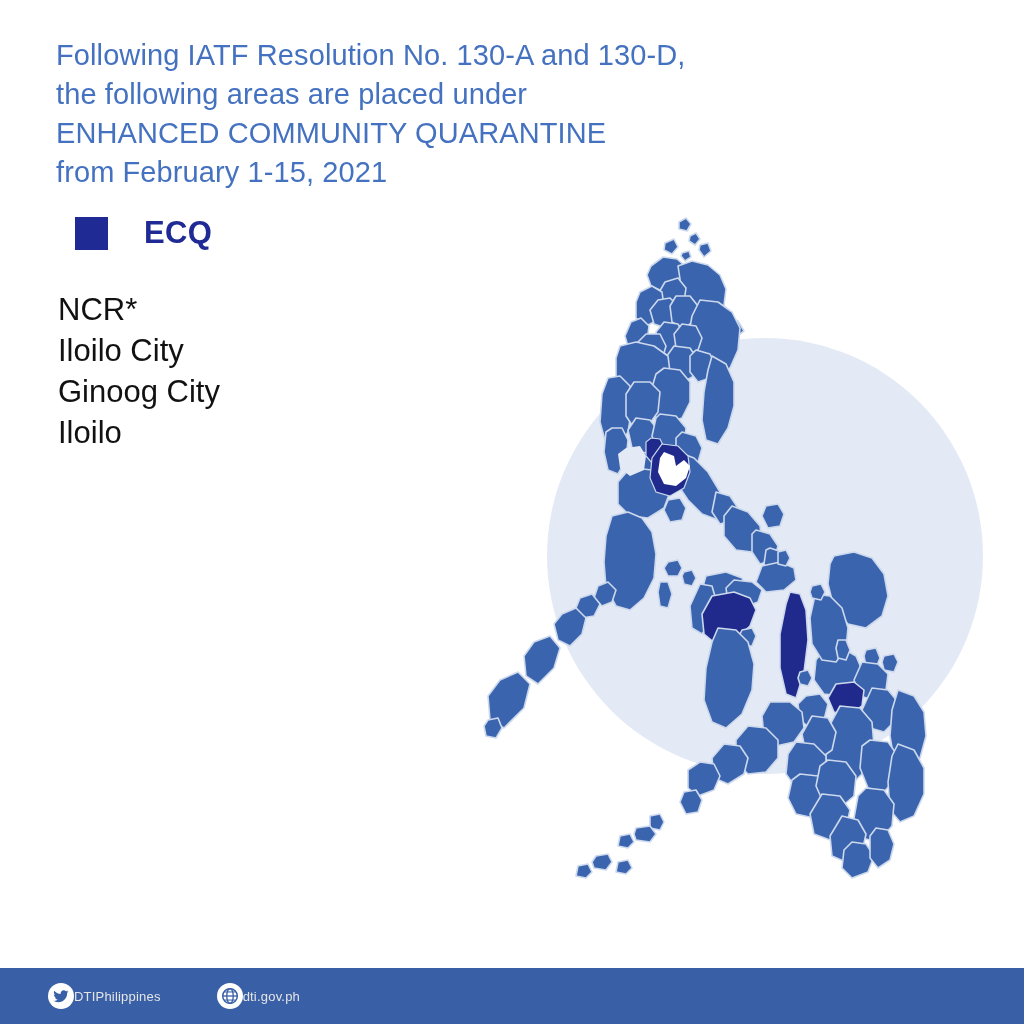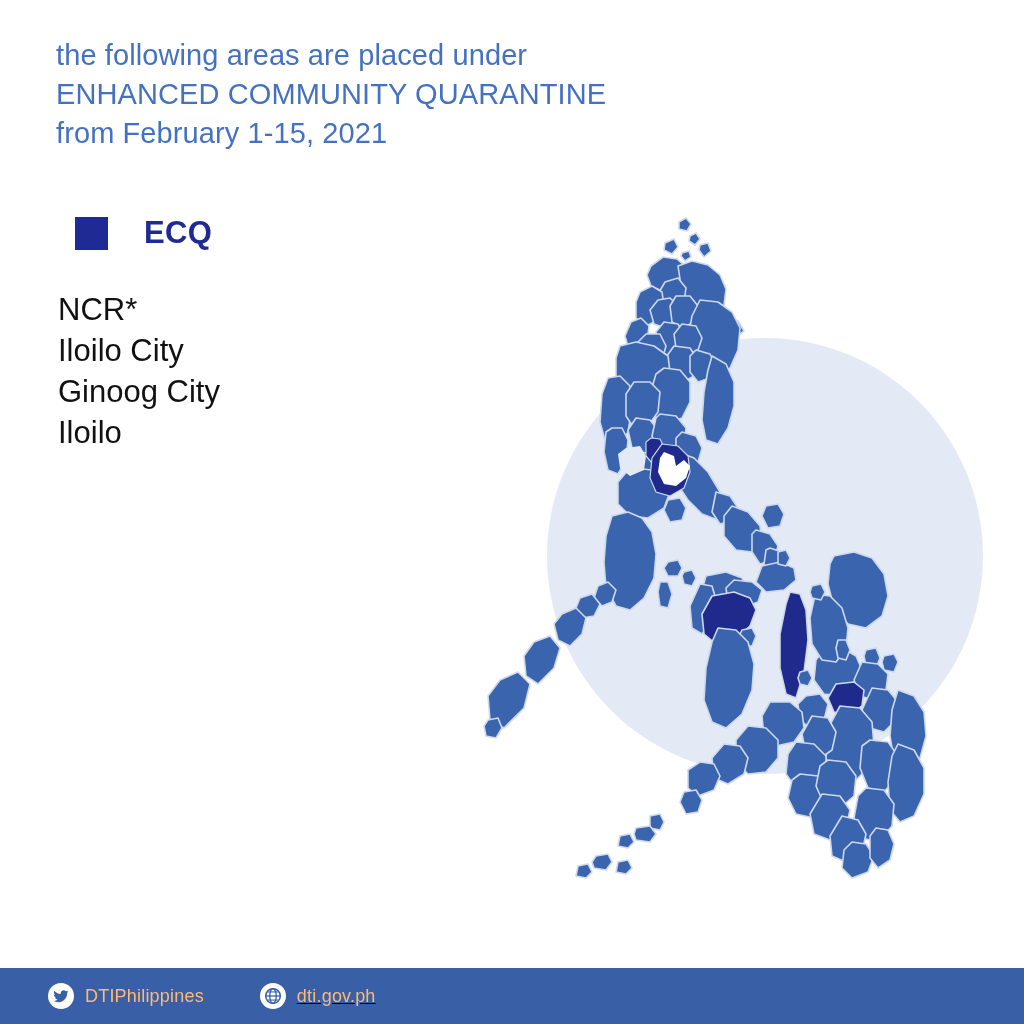--- a/index.html
+++ b/index.html
@@ -103,31 +103,31 @@
     height: 56px;
     background: #395fa6;
     display: flex;
     align-items: center;
   }
   .footer-entry {
     display: flex;
     align-items: center;
   }
   .footer-entry.twitter { margin-left: 48px; }
-  .footer-entry.web { margin-left: 56px; text-decoration: underline; }
+  .footer-entry.web { margin-left: 56px; }
   .footer-ico {
     width: 26px;
     height: 26px;
     flex: none;
     display: block;
   }
   .footer-text {
-    margin-left: 11px;
-    color: #fdba74;
-    font-size: 18px;
+    margin-left: 0;
+    color: #e5e5e5;
+    font-size: 13px;
     letter-spacing: 0.2px;
   }
 </style>
 </head>
 <body>
 
 <div id="poster">
 
   <svg id="map-layer" viewBox="0 0 1024 1024" width="1024" height="1024" xmlns="http://www.w3.org/2000/svg">
 
@@ -237,20 +237,21 @@
 
     <g>
       <path d="M626 448 l14 -2 6 10 -2 14 -14 6 -10 -8 -2 -14 z" fill="#e4eaf5" stroke="none"></path>
       <path fill="#1f2a8c" stroke="#ccd8ec" stroke-width="1.2" d="M651 438 l9 1 4 8 -3 12 -9 4 -6 -7 0 -14 z"></path>
       <path fill="#1f2a8c" stroke="#ccd8ec" stroke-width="1.2" d="M662 444 l16 2 10 10 2 16 -6 16 -14 8 -14 -4 -6 -14 2 -20 10 -14 z"></path>
       <path stroke="none" fill="#ffffff" d="M664 452 l10 4 2 10 8 -6 6 6 -4 12 -10 8 -12 -2 -6 -12 2 -14 z"></path>
     </g>
   </svg>
 
   <div id="headline">
+    <span class="hl-line">Following IATF Resolution No. 130-A and 130-D,</span>
     <span class="hl-line">the following areas are placed under</span>
     <span class="hl-line">ENHANCED COMMUNITY QUARANTINE</span>
     <span class="hl-line">from February 1-15, 2021</span>
   </div>
 
   <div id="legend">
     <span id="legend-swatch"></span>
     <span id="legend-label">ECQ</span>
   </div>
 

